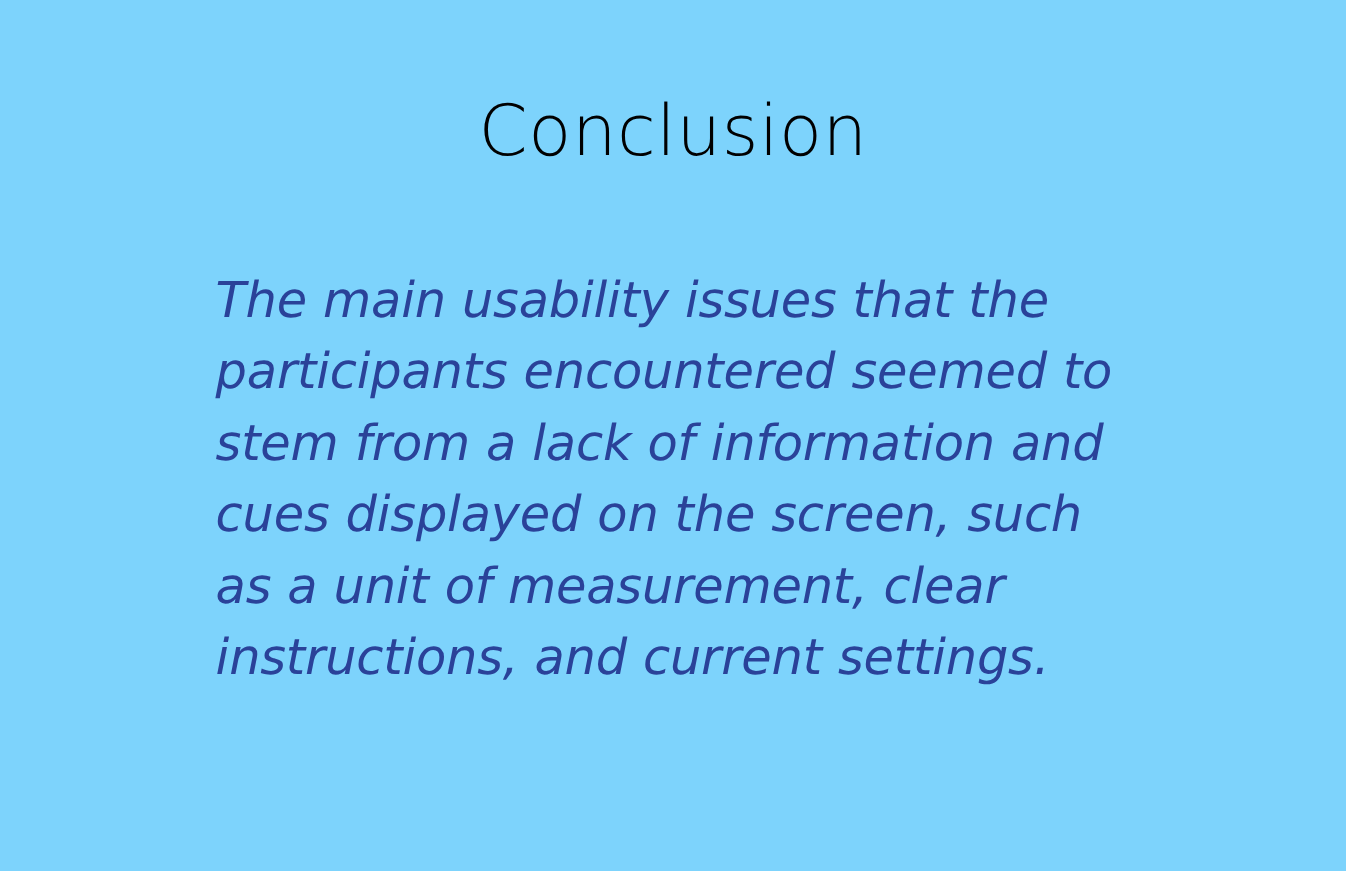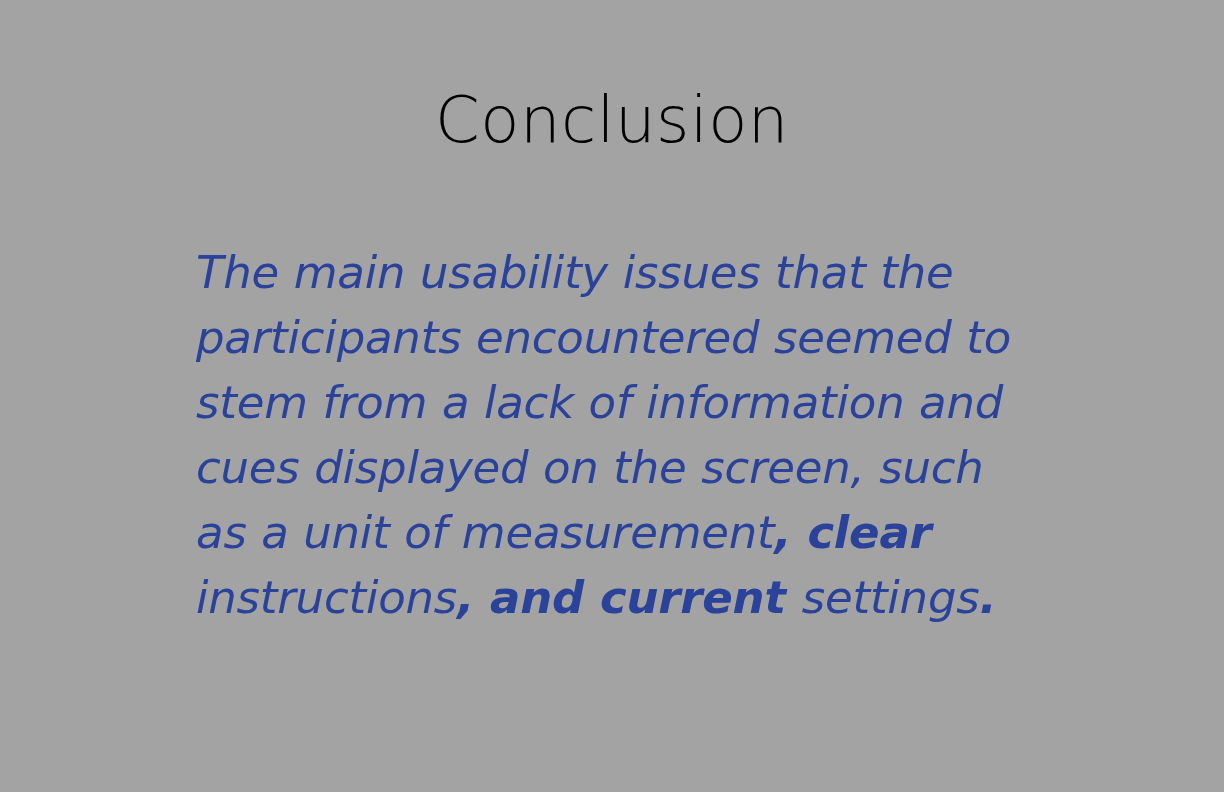--- a/index.html
+++ b/index.html
@@ -13,21 +13,21 @@
     height: 792px;
     background: #FFFFFF;
     font-family: "Liberation Sans", sans-serif;
     overflow: hidden;
   }
 
   #slide {
     position: relative;
     width: 1224px;
     height: 792px;
-    background: #a3a3a3;
+    background: #7dd3fc;
     box-sizing: border-box;
   }
 
   
   .title-block {
     position: absolute;
     left: 0;
     top: 86px;
     width: 1224px;
     text-align: center;
@@ -67,21 +67,21 @@
     text-align: left;
   }
 
   .body-text .em-strong {
     font-weight: 400;
     font-style: italic;
     color: #2A4299;
   }
 
   .body-text .punct {
-    font-weight: 700;
+    font-weight: 400;
     font-style: italic;
     color: #2A4299;
   }
 </style>
 </head>
 <body>
 
 <div id="slide">
 
   <div class="title-block">

